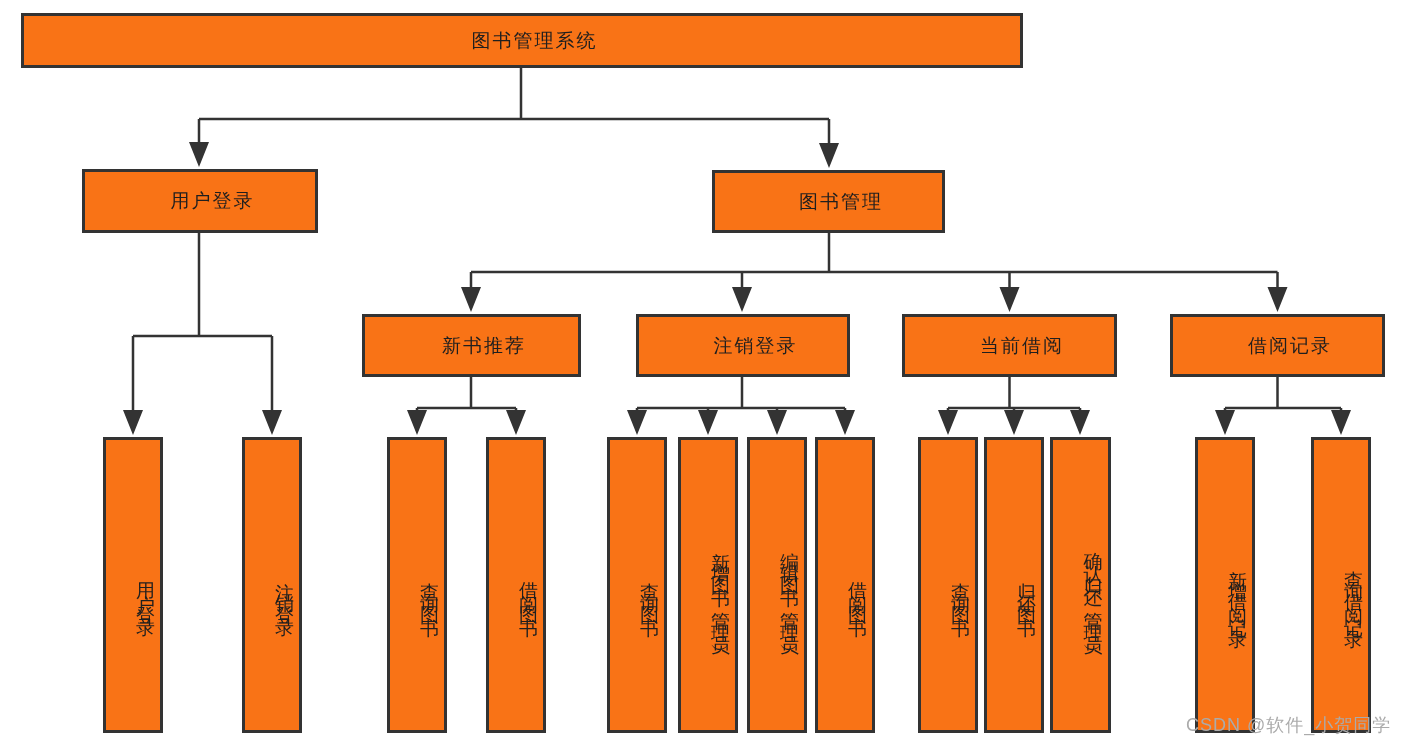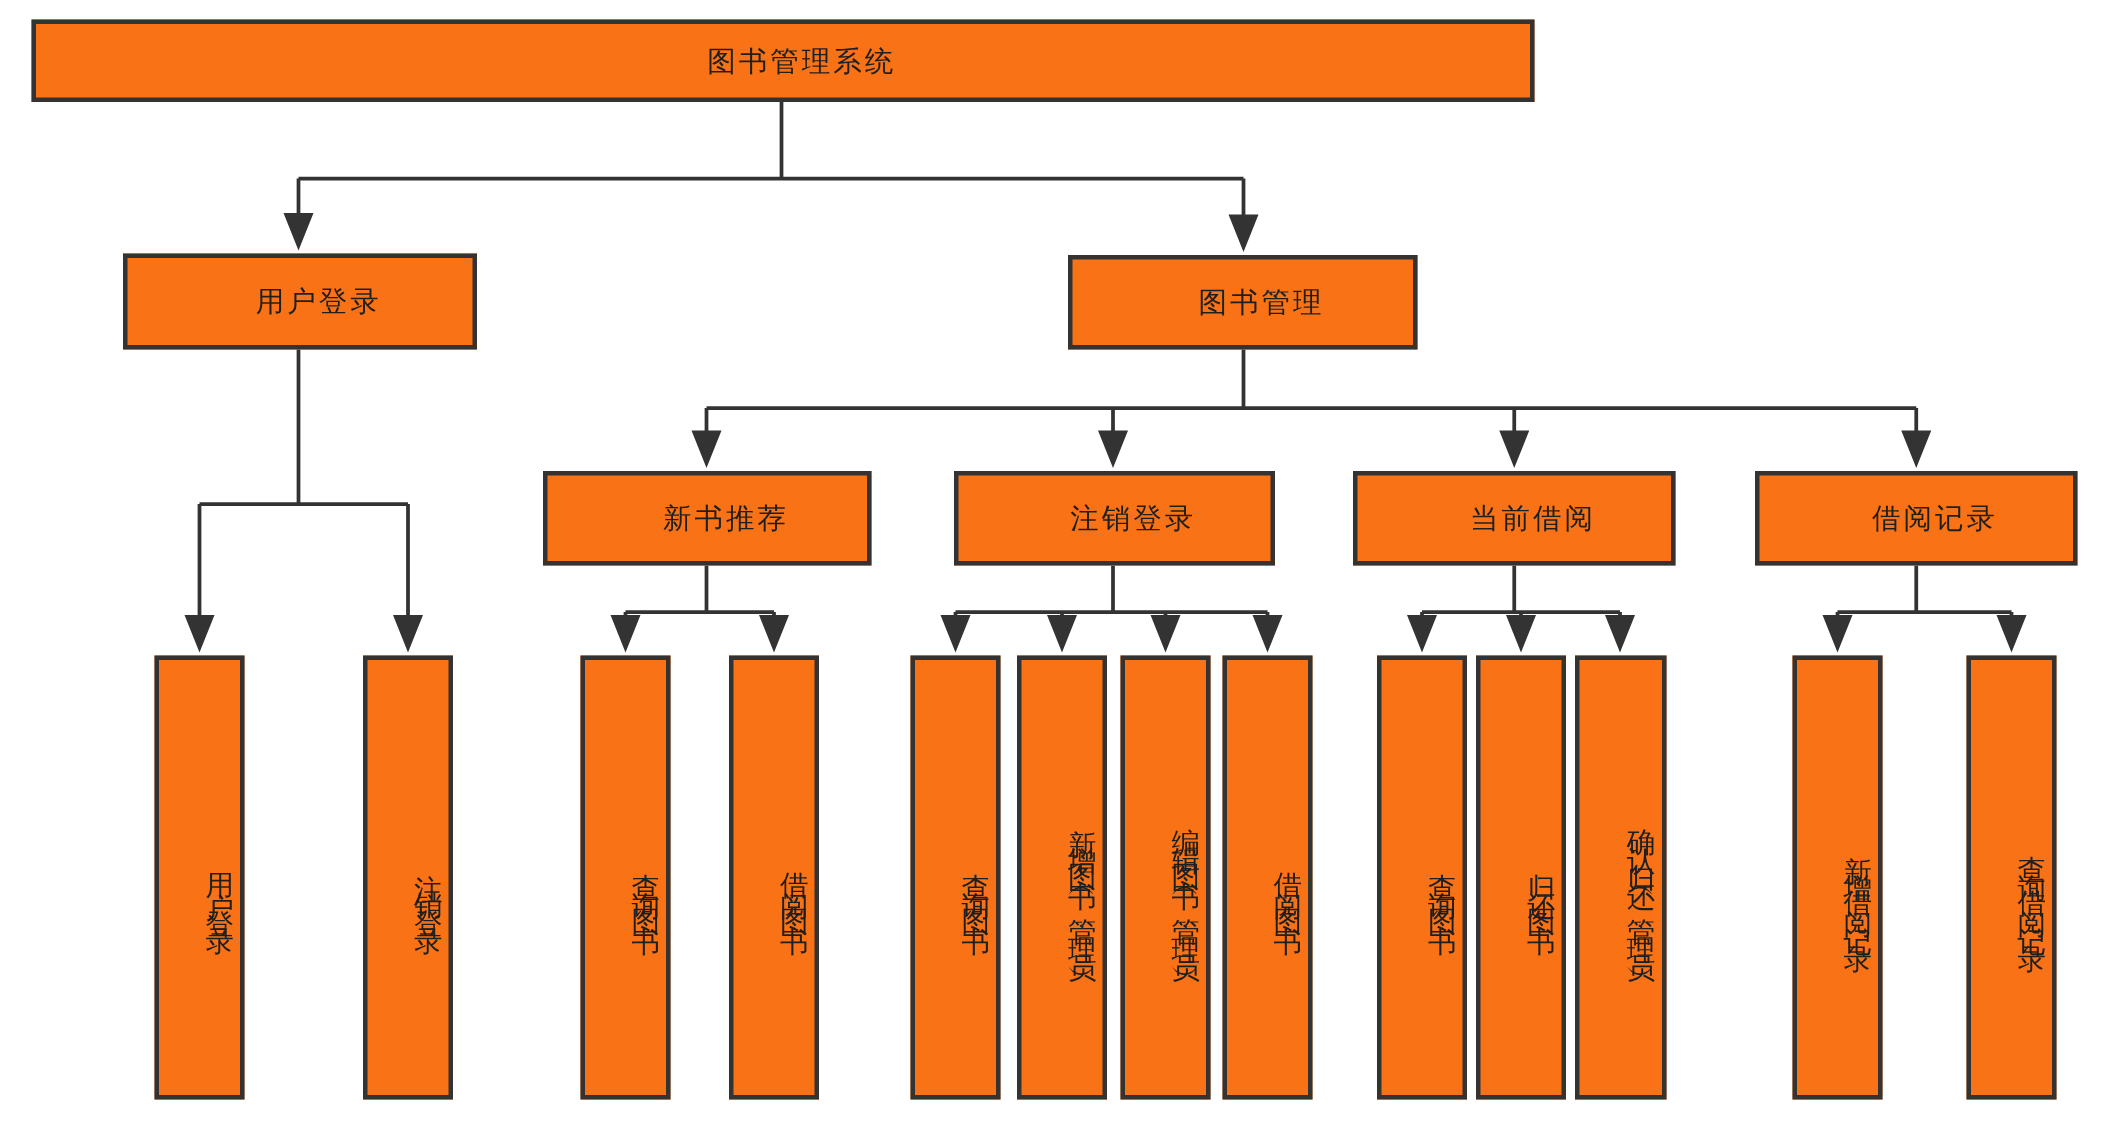--- a/index.html
+++ b/index.html
@@ -117,14 +117,15 @@
   <div class="vbox" style="left:747px;top:437px;width:60px;height:296px">编辑图书（管理员）</div>
   <div class="vbox" style="left:815px;top:437px;width:60px;height:296px">借阅图书</div>
 
   <div class="vbox" style="left:918px;top:437px;width:60px;height:296px">查询图书</div>
   <div class="vbox" style="left:984px;top:437px;width:60px;height:296px">归还图书</div>
   <div class="vbox" style="left:1050px;top:437px;width:61px;height:296px">确认归还（管理员）</div>
 
   <div class="vbox" style="left:1195px;top:437px;width:60px;height:296px">新增借阅记录</div>
   <div class="vbox" style="left:1311px;top:437px;width:60px;height:296px">查询借阅记录</div>
 
+  <div class="watermark">CSDN @软件_小贺同学</div>
 
 </div>
 
 </body></html>

